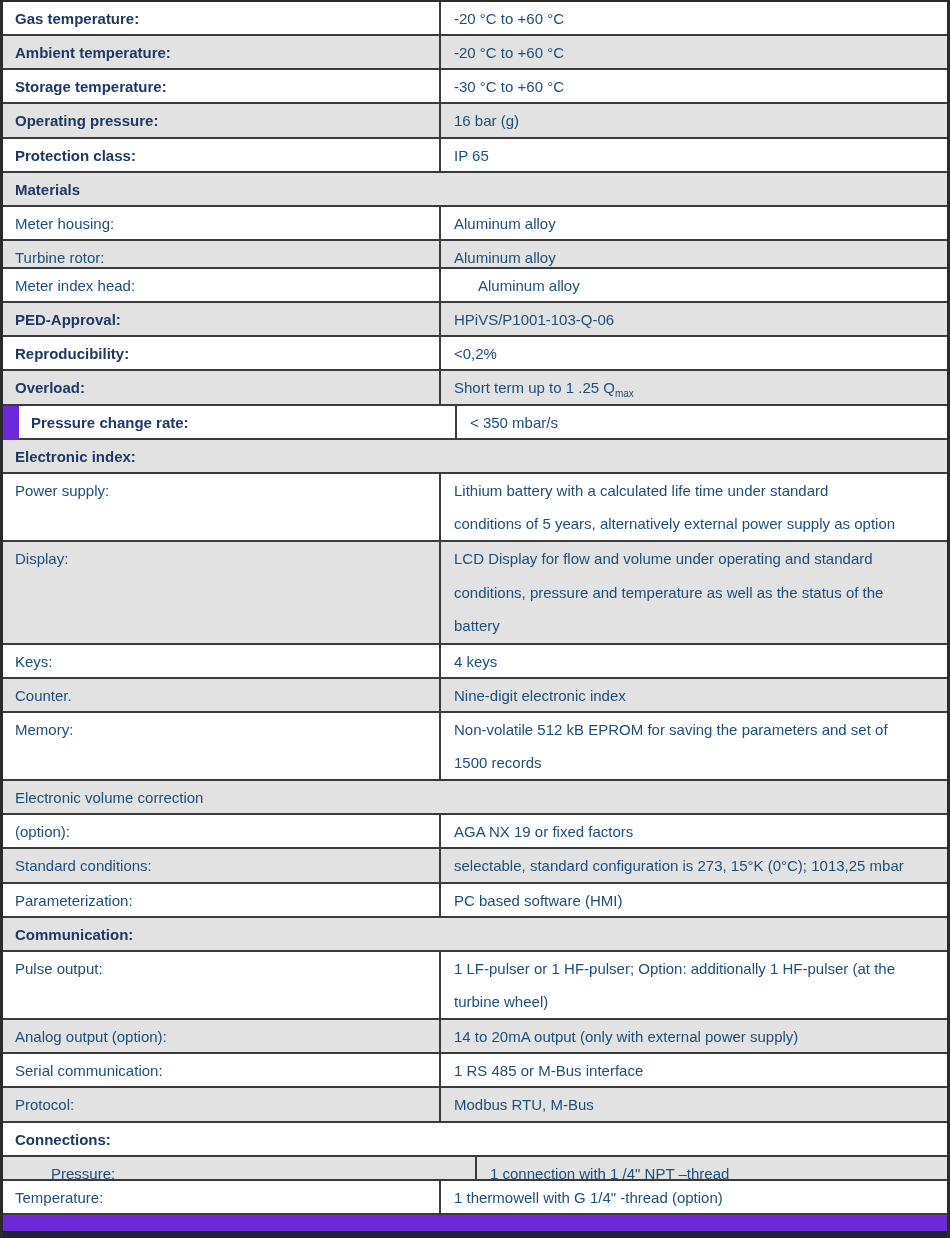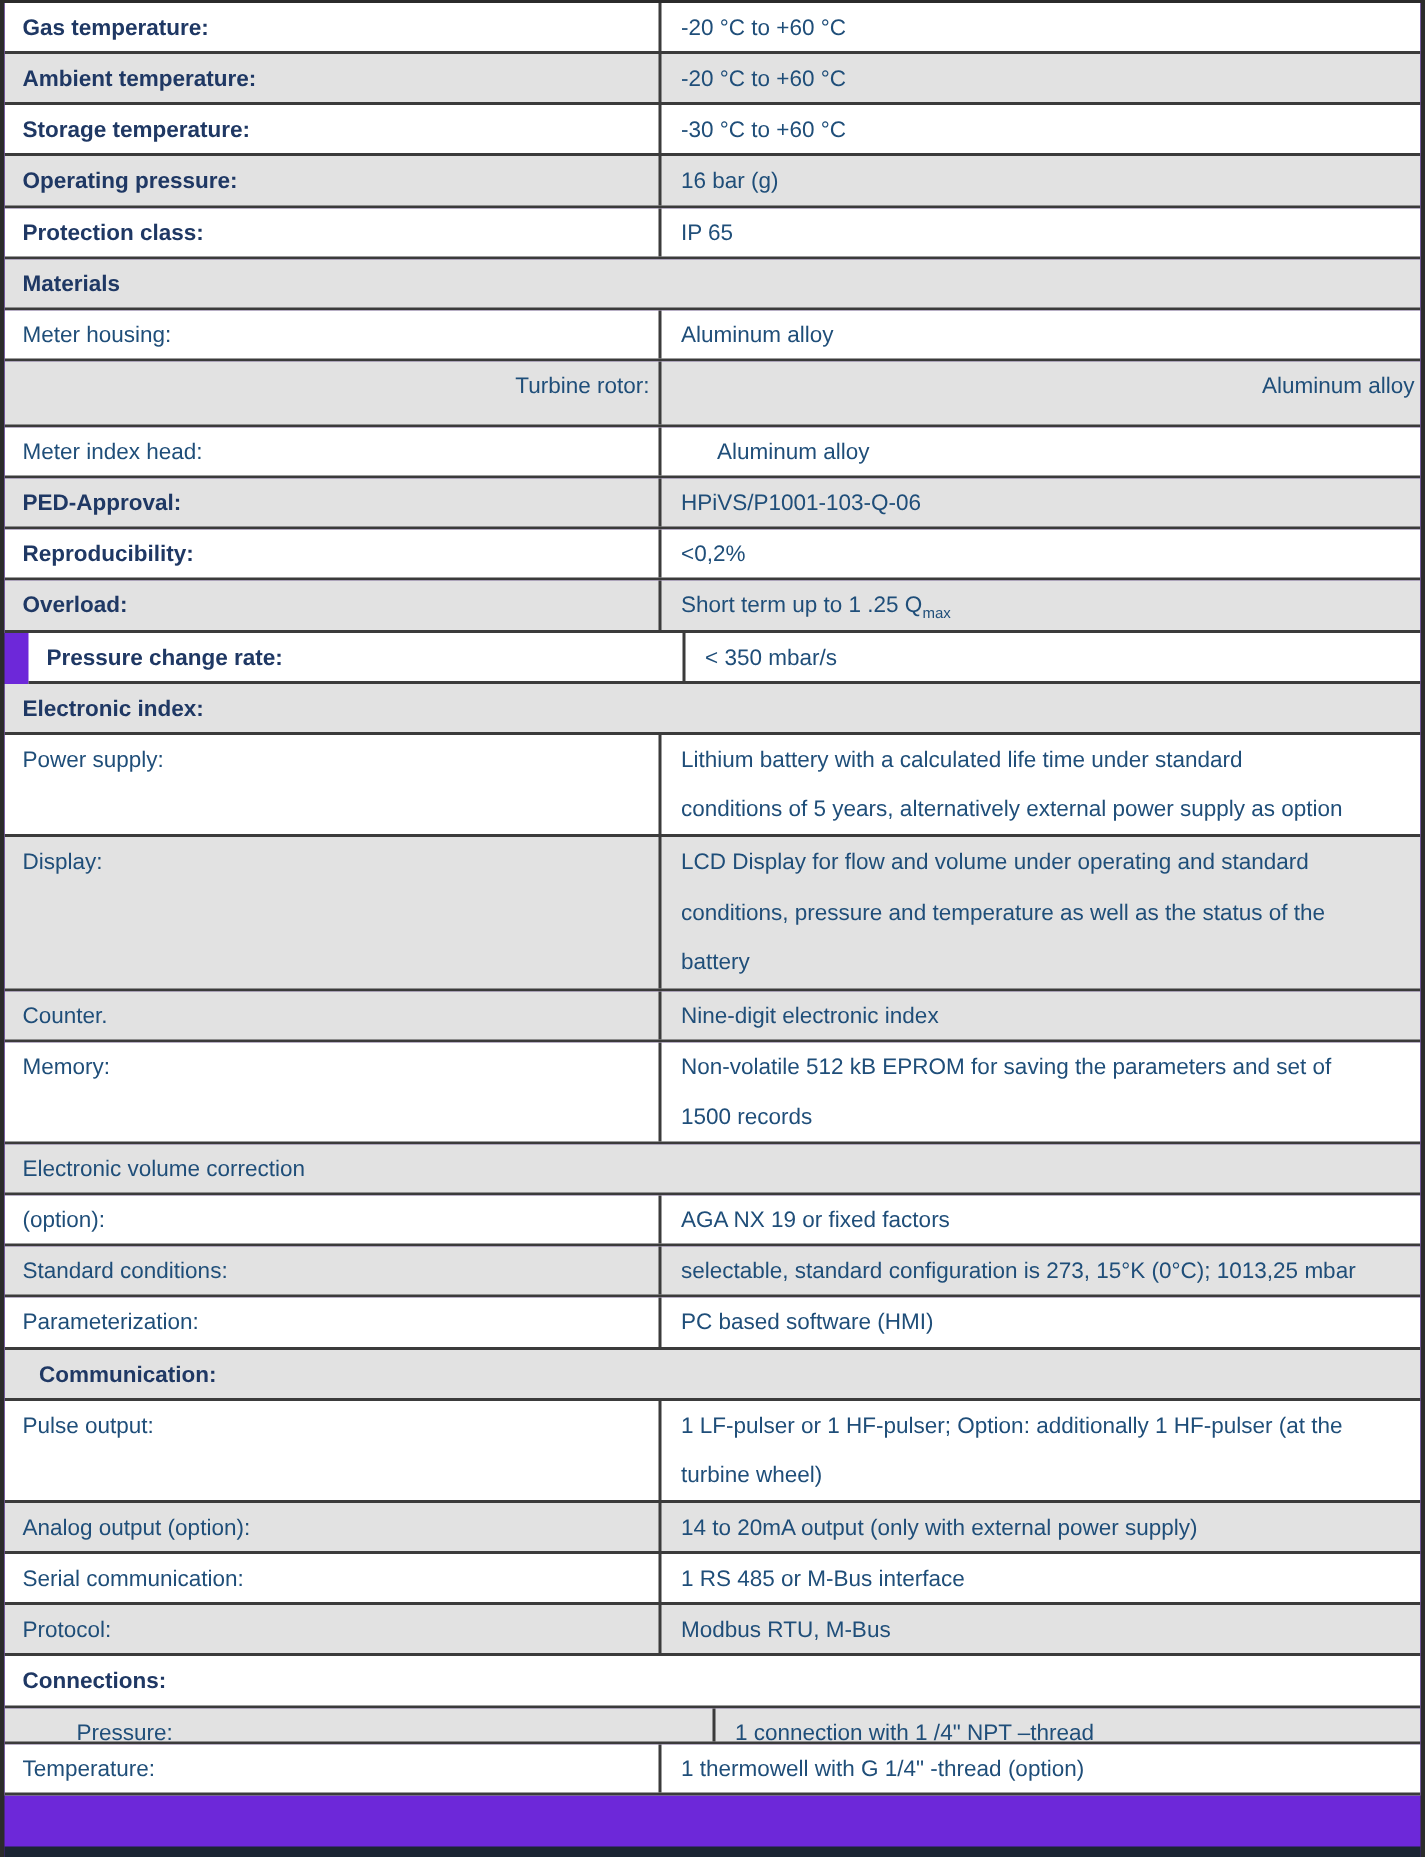--- a/index.html
+++ b/index.html
@@ -61,21 +61,21 @@
         <div class="cell-label b">Protection class:</div>
         <div class="cell-value"><span>IP 65</span></div>
       </div>
       <div class="row shaded header" style="height: 34.15px;">
         <div class="cell-label b">Materials</div>
       </div>
       <div class="row" style="height: 34.15px;">
         <div class="cell-label">Meter housing:</div>
         <div class="cell-value"><span>Aluminum alloy</span></div>
       </div>
-      <div class="row shaded" style="height: 44px; text-align: right;">
+      <div class="row shaded" style="height: 28px;">
         <div class="cell-label">Turbine rotor:</div>
         <div class="cell-value"><span>Aluminum alloy</span></div>
       </div>
       <div class="row" style="height: 34.15px; gap: 24px;">
         <div class="cell-label">Meter index head:</div>
         <div class="cell-value"><span>Aluminum alloy</span></div>
       </div>
       <div class="row shaded" style="height: 34.15px;">
         <div class="cell-label b">PED-Approval:</div>
         <div class="cell-value"><span>HPiVS/P1001-103-Q-06</span></div>
@@ -103,20 +103,24 @@
         </div>
       </div>
       <div class="row shaded" style="height: 102.45px;">
         <div class="cell-label">Display:</div>
         <div class="cell-value">
           <div class="value-line">LCD Display for flow and volume under operating and standard</div>
           <div class="value-line">conditions, pressure and temperature as well as the status of the</div>
           <div class="value-line">battery</div>
         </div>
       </div>
+      <div class="row" style="height: 34.15px;">
+        <div class="cell-label">Keys:</div>
+        <div class="cell-value"><span>4 keys</span></div>
+      </div>
       <div class="row shaded" style="height: 34.15px;">
         <div class="cell-label">Counter.</div>
         <div class="cell-value"><span>Nine-digit electronic index</span></div>
       </div>
       <div class="row" style="height: 68.3px;">
         <div class="cell-label">Memory:</div>
         <div class="cell-value">
           <div class="value-line">Non-volatile 512 kB EPROM for saving the parameters and set of</div>
           <div class="value-line">1500 records</div>
         </div>
@@ -129,21 +133,21 @@
         <div class="cell-value"><span>AGA NX 19 or fixed factors</span></div>
       </div>
       <div class="row shaded" style="height: 34.15px;">
         <div class="cell-label">Standard conditions:</div>
         <div class="cell-value"><span>selectable, standard configuration is 273, 15°K (0°C); 1013,25 mbar</span></div>
       </div>
       <div class="row" style="height: 34.15px;">
         <div class="cell-label">Parameterization:</div>
         <div class="cell-value"><span>PC based software (HMI)</span></div>
       </div>
-      <div class="row shaded header" style="height: 34.15px; padding-left: 11px;">
+      <div class="row shaded header" style="height: 34.15px;">
         <div class="cell-label b">Communication:</div>
       </div>
       <div class="row" style="height: 68.3px;">
         <div class="cell-label">Pulse output:</div>
         <div class="cell-value">
           <div class="value-line">1 LF-pulser or 1 HF-pulser; Option: additionally 1 HF-pulser (at the</div>
           <div class="value-line">turbine wheel)</div>
         </div>
       </div>
       <div class="row shaded" style="height: 34.15px;">

